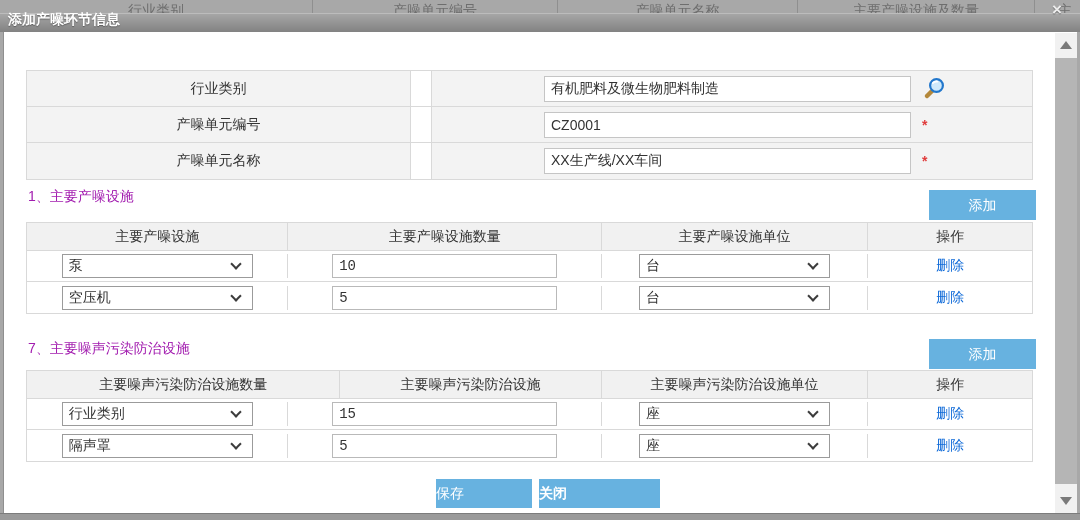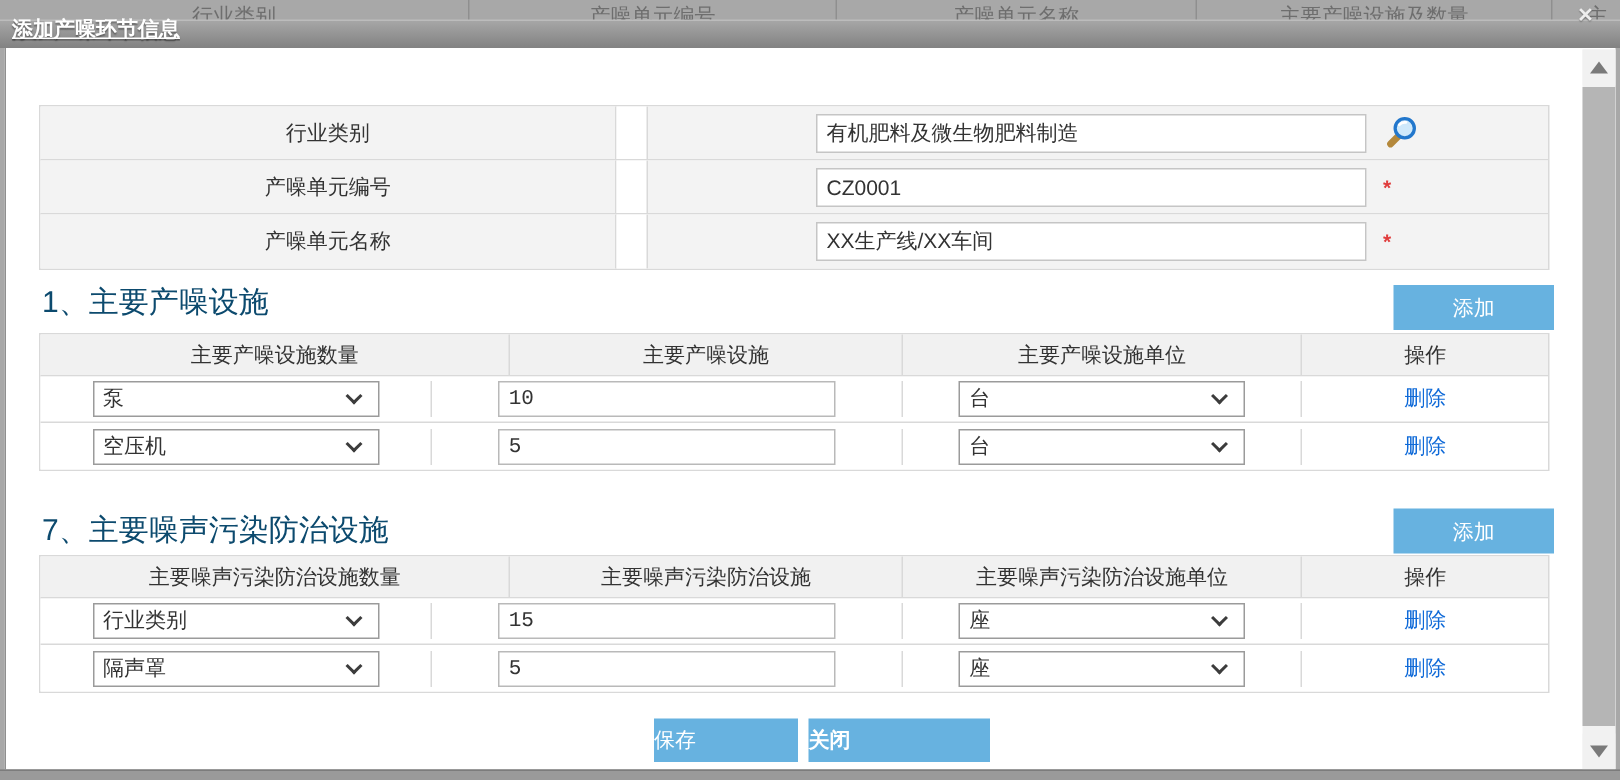--- a/index.html
+++ b/index.html
@@ -10,21 +10,21 @@
   
   .bg-header { position:absolute; left:0; top:0; width:1080px; height:14px;
     display:flex; overflow:hidden; background:#a8a8a8; }
   .bg-header .bgcell { height:32px; line-height:20px; text-align:center;
     font-size:14px; color:#6e6e6e; border-right:1px solid #8f8f8f; overflow:hidden; white-space:nowrap; }
 
   
   .titlebar { position:absolute; left:0; top:13px; width:1080px; height:19px;
     background:linear-gradient(#a6a6a6,#828282); border-top:1px solid #bcbcbc; }
   .title-text { position:absolute; left:8px; top:-3px; font-size:14px; font-weight:bold;
-    color:#ffffff; text-shadow:0 1px 1px rgba(0,0,0,.35); white-space:nowrap;text-decoration:underline; }
+    color:#ffffff; text-shadow:0 1px 1px rgba(0,0,0,.35); white-space:nowrap; }
   .close-x { position:absolute; right:14px; top:2px; width:18px; height:18px;
     font-size:17px; font-weight:bold; color:#ededed; line-height:16px; text-align:center;
     cursor:pointer; text-shadow:0 1px 1px rgba(0,0,0,.4); }
 
   .modal-body { position:absolute; left:3px; top:32px; width:1074px; height:481px;
     background:#ffffff; border-left:1px solid #8f8f8f; overflow:hidden; }
   .bottom-strip { position:absolute; left:0; top:513px; width:1080px; height:7px;
     background:#9a9a9a; border-top:1px solid #7c7c7c; }
 
   
@@ -36,21 +36,21 @@
     text-align:center; line-height:35px; font-size:14px; color:#333; }
   .form-spacer { width:21px; background:#ffffff; border-right:1px solid #d9d9d9; }
   .form-value { flex:1; background:#f3f3f3; display:flex; align-items:center; }
   .form-input { margin-left:112px; width:367px; height:26px; border:1px solid #c5c5c5;
     background:#fff; padding:0 6px; font-size:14px; color:#333;
     font-family:"Liberation Sans","DejaVu Sans",sans-serif; }
   .suffix { margin-left:11px; }
   .req { color:#e03c3c; font-size:14px; font-weight:bold; }
 
   
-  .sec-title { position:absolute; left:24px; font-size:20px; color:#0c4a6e; }
+  .sec-title { position:absolute; left:24px; font-size:14px; color:#a21caf; }
   .btn-add { position:absolute; left:925px; width:107px; height:30px; background:#67b2e0;
     color:#fff; font-size:14px; text-align:center; line-height:30px; cursor:pointer; }
 
   
   .ftable { position:absolute; left:22px; width:1007px; border:1px solid #d9d9d9;
     font-size:14px; color:#333; }
   .frow { display:flex; border-bottom:1px solid #d9d9d9; }
   .frow:last-child { border-bottom:none; }
   .fhead { background:#f1f1f1; height:28px; line-height:27px; }
   .fbody { background:#fff; height:31px; align-items:center; }
@@ -147,22 +147,22 @@
         </div>
       </div>
 
     </div>
 
     <div class="sec-title" style="top:156px">1、主要产噪设施</div>
     <div class="btn-add" style="top:158px">添加</div>
 
     <div class="ftable" style="top:190px">
       <div class="frow fhead">
+        <div class="fcell c1">主要产噪设施</div>
         <div class="fcell c2">主要产噪设施数量</div>
-        <div class="fcell c1">主要产噪设施</div>
         <div class="fcell c3">主要产噪设施单位</div>
         <div class="fcell c4">操作</div>
       </div>
       <div class="frow fbody">
         <div class="fcell c1">
           <div class="sel">
             <span class="sel-text">泵</span>
             <span class="chev"></span>
           </div>
         </div>

